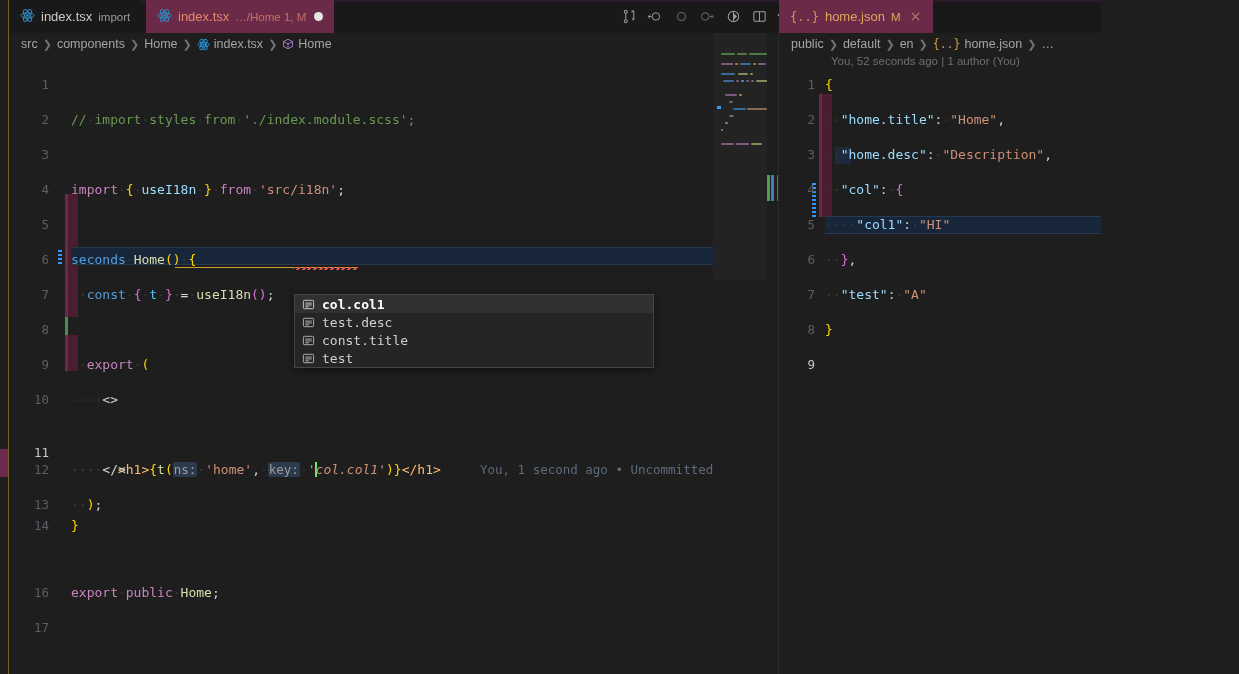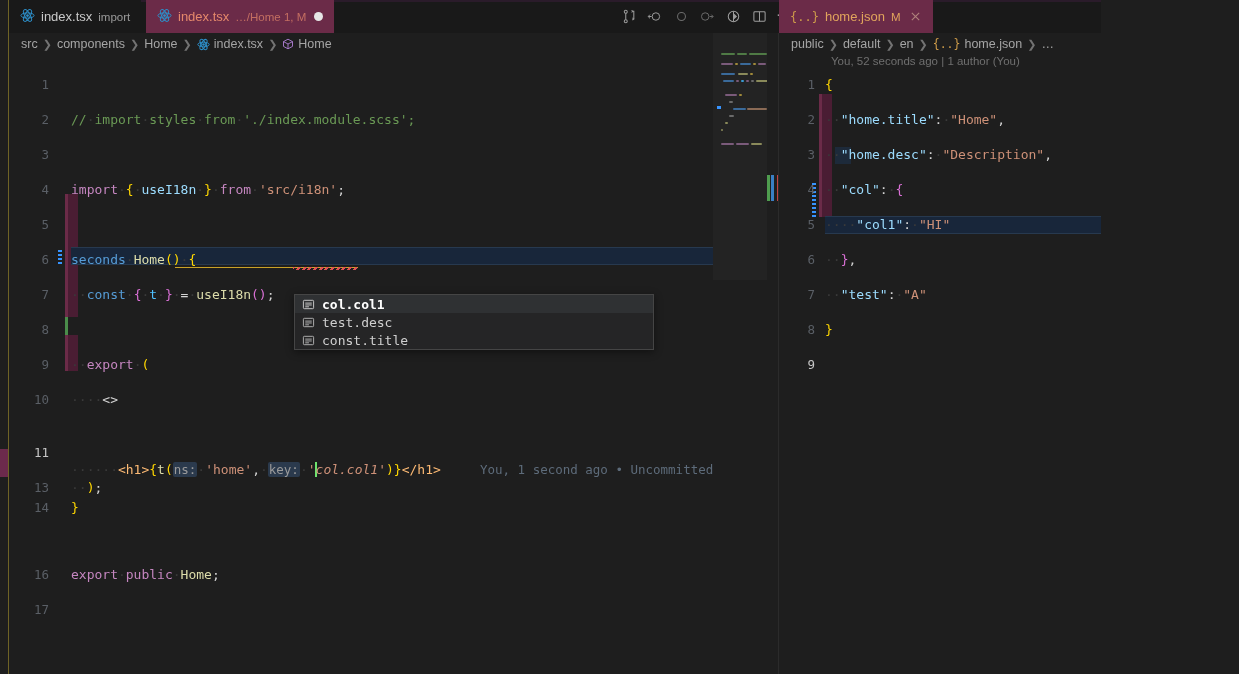--- a/index.html
+++ b/index.html
@@ -298,20 +298,21 @@
 
       <div class="row" style="top:161.5px;"><span class="lnum mono">10</span><span class="ltext mono"><span class="dotspc">····</span><span class="t-white">&lt;&gt;</span></span></div>
 
       <div class="row" style="top:179px;">
         <span class="lnum mono cur">11</span>
         <span class="ltext mono"><span class="dotspc">······</span><span class="t-tag">&lt;h1&gt;</span><span class="t-br1">{</span><span class="t-fn">t</span><span class="t-br1">(</span><span class="phint">ns:</span><span class="dotspc">·</span><span class="t-str">'home'</span><span class="t-white">,</span><span class="dotspc">·</span><span class="phint">key:</span><span class="dotspc">·</span><span class="t-str">'</span><span class="cursor"></span><span class="t-str" style="font-style:italic;">col.col1</span><span class="t-str">'</span><span class="t-br1">)</span><span class="t-br1">}</span><span class="t-tag">&lt;/h1&gt;</span><span class="dotspc">     </span><span class="inline-blame">You, 1 second ago • Uncommitted changes</span></span>
       </div>
       <div class="sigline" style="left:166px;top:195px;width:183px;"></div>
       <div class="errsquig" style="left:284px;top:195px;width:64px;"></div>
 
+      <div class="row" style="top:196.5px;"><span class="lnum mono">12</span><span class="ltext mono"><span class="dotspc">····</span><span class="t-white">&lt;/&gt;</span></span></div>
 
       <div class="row" style="top:214px;"><span class="lnum mono">13</span><span class="ltext mono"><span class="dotspc">··</span><span class="t-br1">)</span><span class="t-white">;</span></span></div>
 
       <div class="row" style="top:217px;"><span class="lnum mono">14</span><span class="ltext mono"><span class="t-br1">}</span></span></div>
 
 
       <div class="row" style="top:266.5px;"><span class="lnum mono">16</span><span class="ltext mono"><span class="t-kw2">export</span><span class="dotspc">·</span><span class="t-kw2">public</span><span class="dotspc">·</span><span class="t-fn">Home</span><span class="t-white">;</span></span></div>
 
       <div class="row" style="top:284px;"><span class="lnum mono">17</span></div>
 
@@ -336,20 +337,29 @@
         </div>
         <div class="sugg-row">
           <span class="sugg-ico">
             <svg width="13" height="13" viewBox="0 0 14 14" fill="none" stroke="#b5b5b5" stroke-width="1">
                 <rect x="1.5" y="2.5" width="11" height="9" rx="1"></rect>
                 <path d="M3.5 5.5h7M3.5 7.5h7M3.5 9.5h4"></path>
               </svg>
           </span>
           <span class="mono">const.title</span>
         </div>
+        <div class="sugg-row">
+          <span class="sugg-ico">
+            <svg width="13" height="13" viewBox="0 0 14 14" fill="none" stroke="#b5b5b5" stroke-width="1">
+                <rect x="1.5" y="2.5" width="11" height="9" rx="1"></rect>
+                <path d="M3.5 5.5h7M3.5 7.5h7M3.5 9.5h4"></path>
+              </svg>
+          </span>
+          <span class="mono">test</span>
+        </div>
       </div>
     </div>
 
     <div class="minimap" id="mini-left" style="top:0;left:704px;">
       <div class="mini-slider"></div>
       <div class="mini-bar" style="left:8px;top:20px;width:14px;background:#4f7a45;"></div>
       <div class="mini-bar" style="left:24px;top:20px;width:10px;background:#4f7a45;"></div>
       <div class="mini-bar" style="left:36px;top:20px;width:18px;background:#4f7a45;"></div>
       <div class="mini-bar" style="left:8px;top:30px;width:12px;background:#7a5a7a;"></div>
       <div class="mini-bar" style="left:22px;top:30px;width:3px;background:#a08a3a;"></div>

